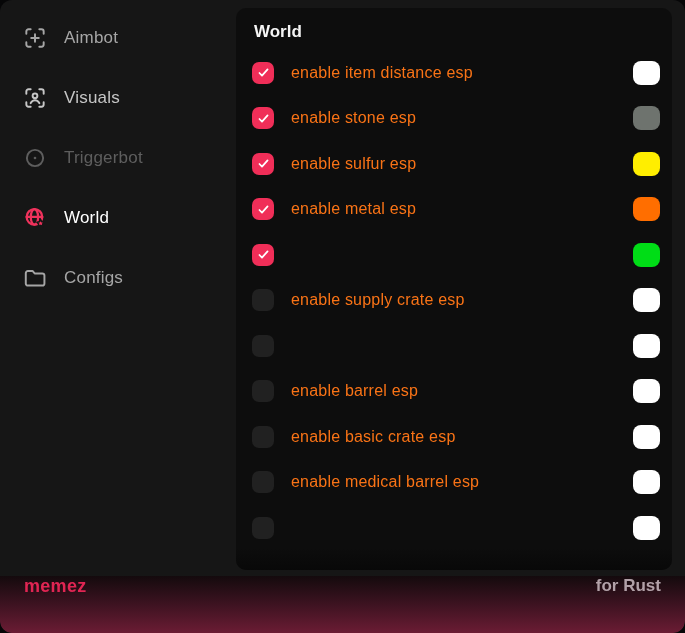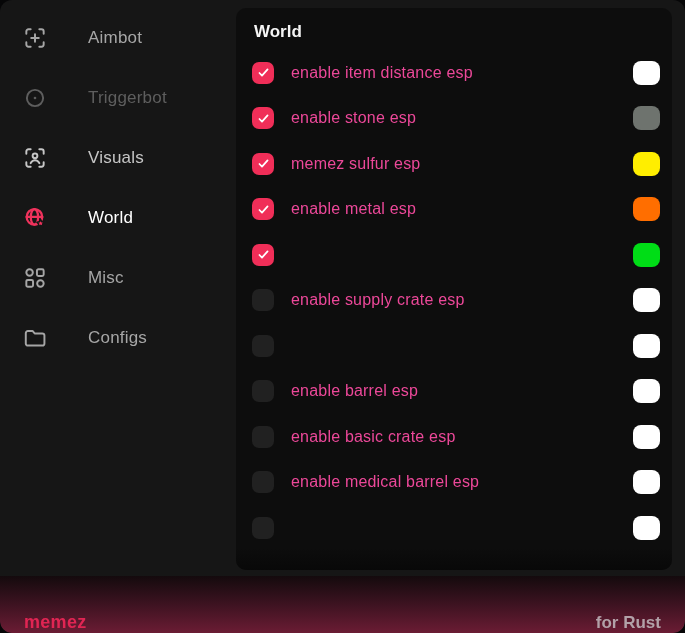--- a/index.html
+++ b/index.html
@@ -8,21 +8,21 @@
     background:#060607;font-family:"Liberation Sans",sans-serif;
     -webkit-font-smoothing:antialiased;
   }
   .window{position:absolute;inset:0;background:#161616;border-radius:12px;overflow:hidden;}
 
   
   .sidebar{position:absolute;left:0;top:8px;width:236px;}
   .side-item{display:flex;align-items:center;height:60px;padding-left:22px;cursor:pointer;}
   .side-item .icon{width:26px;height:26px;flex:none;display:flex;align-items:center;justify-content:center;}
   .side-item .icon svg{width:26px;height:26px;display:block;}
-  .side-item .label{margin-left:40px;font-size:17px;letter-spacing:.2px;}
+  .side-item .label{margin-left:16px;font-size:17px;letter-spacing:.2px;}
   .side-item.normal{color:#a6a6a6;}
   .side-item.bright{color:#c6c6c6;}
   .side-item.dimmed{color:#5e5e5e;}
   .side-item.active{color:#ffffff;}
   .side-item.active .icon{color:#f0325c;}
 
   
   .panel{
     position:absolute;left:236px;top:8px;width:436px;height:562px;
     background:#0d0d0d;border-radius:10px;overflow:hidden;
@@ -30,31 +30,31 @@
   }
   .panel-title{font-size:17px;font-weight:700;color:#f5f5f5;height:24px;margin:2px 0 4px 2px;}
   .row{height:45.5px;display:flex;align-items:center;}
   .checkbox{
     width:22px;height:22px;border-radius:7px;background:#212121;flex:none;
     display:flex;align-items:center;justify-content:center;cursor:pointer;
   }
   .checkbox .check{display:none;}
   .checkbox.checked{background:#f02e58;}
   .checkbox.checked .check{display:block;width:15px;height:15px;}
-  .row-label{margin-left:17px;font-size:16px;color:#ec4899;letter-spacing:.2px;}
+  .row-label{margin-left:17px;font-size:16px;color:#f97316;letter-spacing:.2px;}
   .swatch{margin-left:auto;width:27px;height:24px;border-radius:8px;flex:none;cursor:pointer;}
   .panel-fade{
     position:absolute;left:0;right:0;bottom:0;height:22px;pointer-events:none;
     background:linear-gradient(to bottom,rgba(13,13,13,0),rgba(8,8,8,.95));
   }
 
   
   .footer{
     position:absolute;left:0;right:0;bottom:0;height:57px;box-sizing:border-box;
-    display:flex;align-items:flex-end;padding:0 24px;
+    display:flex;align-items:flex-start;padding:0 24px;
     background:linear-gradient(180deg,#140a0d 0%,#39121f 45%,#6b1c34 100%);
     border-radius:0 0 12px 12px;
   }
   .brand{color:#e02553;font-weight:700;font-size:18px;letter-spacing:.3px;}
   .tagline{margin-left:auto;color:#b2a1a8;font-weight:700;font-size:17px;}
 </style>
 </head>
 <body>
 
 <div class="window">
@@ -65,69 +65,58 @@
       <span class="icon">
         <svg viewBox="0 0 24 24" fill="none" stroke="currentColor" stroke-width="1.8" stroke-linecap="round">
           <path d="M4 8V6a2 2 0 0 1 2-2h2"></path>
             <path d="M16 4h2a2 2 0 0 1 2 2v2"></path>
           <path d="M20 16v2a2 2 0 0 1-2 2h-2"></path>
             <path d="M8 20H6a2 2 0 0 1-2-2v-2"></path>
           <path d="M12 8.5v7M8.5 12h7"></path>
         </svg>
       </span>
       <span class="label">Aimbot</span>
-    </div>
-
-    <div class="side-item dimmed">
-      <span class="icon">
-        <svg viewBox="0 0 24 24" fill="none" stroke="currentColor" stroke-width="1.8">
-          <circle cx="12" cy="12" r="7.5"></circle>
-            <circle cx="12" cy="12" r="1.2" fill="currentColor" stroke="none"></circle>
-        </svg>
-      </span>
-      <span class="label">Triggerbot</span>
     </div>
 
     <div class="side-item bright">
       <span class="icon">
         <svg viewBox="0 0 24 24" fill="none" stroke="currentColor" stroke-width="1.8" stroke-linecap="round">
           <path d="M4 8V6a2 2 0 0 1 2-2h2"></path>
             <path d="M16 4h2a2 2 0 0 1 2 2v2"></path>
           <path d="M20 16v2a2 2 0 0 1-2 2h-2"></path>
             <path d="M8 20H6a2 2 0 0 1-2-2v-2"></path>
           <circle cx="12" cy="10" r="2.2"></circle>
             <path d="M8 16.8c.9-1.9 2.3-2.8 4-2.8s3.1.9 4 2.8"></path>
         </svg>
       </span>
       <span class="label">Visuals</span>
     </div>
 
+    <div class="side-item dimmed">
+      <span class="icon">
+        <svg viewBox="0 0 24 24" fill="none" stroke="currentColor" stroke-width="1.8">
+          <circle cx="12" cy="12" r="7.5"></circle>
+            <circle cx="12" cy="12" r="1.2" fill="currentColor" stroke="none"></circle>
+        </svg>
+      </span>
+      <span class="label">Triggerbot</span>
+    </div>
+
     <div class="side-item active">
       <span class="icon">
         <svg viewBox="0 0 24 24" fill="none" stroke="currentColor" stroke-width="2.1" stroke-linecap="round">
           <circle cx="11.5" cy="11" r="7.2"></circle>
           <path d="M4.3 11h14.4"></path>
           <ellipse cx="11.5" cy="11" rx="3.4" ry="7.2"></ellipse>
           <path d="M17.2 13.4l1.15 2.1 2.35.35-1.7 1.66.4 2.34-2.2-1.1-2.2 1.1.4-2.34-1.7-1.66 2.35-.35z" fill="currentColor" stroke="#161616" stroke-width="1.4" stroke-linejoin="round"></path>
         </svg>
       </span>
       <span class="label">World</span>
     </div>
 
-    <div class="side-item normal">
-      <span class="icon">
-        <svg viewBox="0 0 24 24" fill="none" stroke="currentColor" stroke-width="1.8">
-          <circle cx="7" cy="7" r="3"></circle>
-            <rect x="13.8" y="4" width="6.2" height="6.2" rx="1.4"></rect>
-          <rect x="4" y="13.8" width="6.2" height="6.2" rx="1.4"></rect>
-            <circle cx="17" cy="17" r="3"></circle>
-        </svg>
-      </span>
-      <span class="label">Misc</span>
-    </div>
 
     <div class="side-item normal">
       <span class="icon">
         <svg viewBox="0 0 24 24" fill="none" stroke="currentColor" stroke-width="1.8" stroke-linejoin="round">
           <path d="M3.5 7.5a2 2 0 0 1 2-2h4.2l2 2.3h7a2 2 0 0 1 2 2v7.2a2 2 0 0 1-2 2H5.5a2 2 0 0 1-2-2z"></path>
         </svg>
       </span>
       <span class="label">Configs</span>
     </div>
   </nav>
@@ -154,21 +143,21 @@
     <span class="row-label">enable stone esp</span>
     <span class="swatch" style="background: rgb(110, 115, 110);"></span>
   </div>
 
   <div class="row">
     <span class="checkbox checked">
       <svg class="check" viewBox="0 0 24 24">
         <path d="M5.5 12.8l4.1 4.1 8.9-10" fill="none" stroke="#ffffff" stroke-width="2.8" stroke-linecap="round" stroke-linejoin="round"></path>
       </svg>
     </span>
-    <span class="row-label">memez sulfur esp</span>
+    <span class="row-label">enable sulfur esp</span>
     <span class="swatch" style="background: rgb(255, 238, 0);"></span>
   </div>
 
   <div class="row">
     <span class="checkbox checked">
       <svg class="check" viewBox="0 0 24 24">
         <path d="M5.5 12.8l4.1 4.1 8.9-10" fill="none" stroke="#ffffff" stroke-width="2.8" stroke-linecap="round" stroke-linejoin="round"></path>
       </svg>
     </span>
     <span class="row-label">enable metal esp</span>

